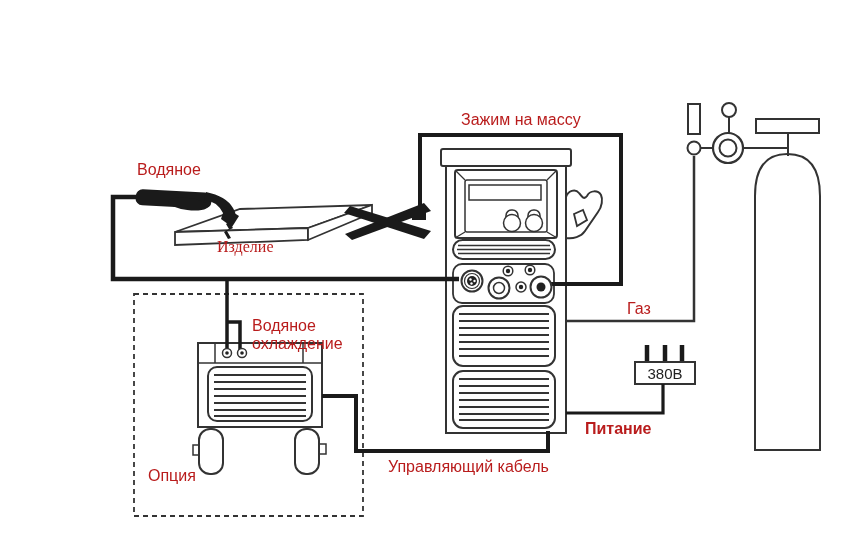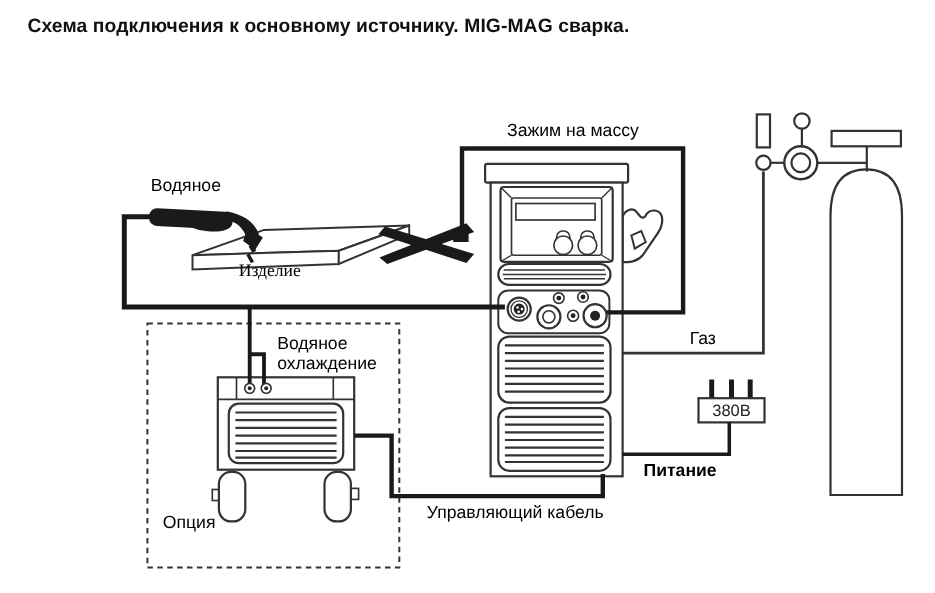--- a/index.html
+++ b/index.html
@@ -5,21 +5,21 @@
   html,body{margin:0;padding:0;background:#ffffff;}
   body{width:850px;height:539px;position:relative;font-family:"Liberation Sans",sans-serif;}
   .stage{position:absolute;left:0;top:0;width:850px;height:539px;background:#fff;overflow:hidden;}
   svg{position:absolute;left:0;top:0;}
   .title{
     position:absolute;left:25px;top:13px;
     font-size:17.5px;font-weight:bold;color:#111;
     letter-spacing:0.1px;white-space:nowrap;
   }
   .lbl{
-    position:absolute;font-size:16px;color:#000000;line-height:17.5px;white-space:nowrap;
+    position:absolute;font-size:16px;color:#b91c1c;line-height:17.5px;white-space:nowrap;
   }
   .lbl.wrap{white-space:normal;}
   .voltage{
     position:absolute;left:636px;top:364px;width:58px;height:30px;
     font-size:15px;color:#222;text-align:center;line-height:19px;
   }
 </style>
 </head>
 <body>
 
@@ -167,23 +167,22 @@
         <circle cx="541" cy="287" r="4.5" fill="#222" stroke="none"></circle>
       </g>
 
       <circle cx="227" cy="353" r="4.5" stroke-width="1.5" fill="#fff"></circle>
       <circle cx="227" cy="353" r="1.8" fill="#222" stroke="none"></circle>
       <circle cx="242" cy="353" r="4.5" stroke-width="1.5" fill="#fff"></circle>
       <circle cx="242" cy="353" r="1.8" fill="#222" stroke="none"></circle>
     </g>
   </svg>
 
-  <div class="title">Схема подключения к основному источнику. MIG-MAG сварка.</div>
   <div class="lbl" style="left:137px;top:161px;">Водяное</div>
   <div class="lbl" style="left:217px;top:238px;font-family:Liberation Serif, serif;">Изделие</div>
   <div class="lbl" style="left:461px;top:111px;">Зажим на массу</div>
-  <div class="lbl wrap" style="left:252px;top:304px;width:104px;">Водяное охлаждение</div>
+  <div class="lbl wrap" style="left:252px;top:317px;width:104px;">Водяное охлаждение</div>
   <div class="lbl" style="left:627px;top:300px;text-align:right;">Газ</div>
   <div class="voltage">380В</div>
   <div class="lbl" style="left:585px;top:420px;font-weight:bold;">Питание</div>
   <div class="lbl" style="left:388px;top:458px;">Управляющий кабель</div>
   <div class="lbl" style="left:148px;top:467px;">Опция</div>
 </div>
 
 </body></html>

